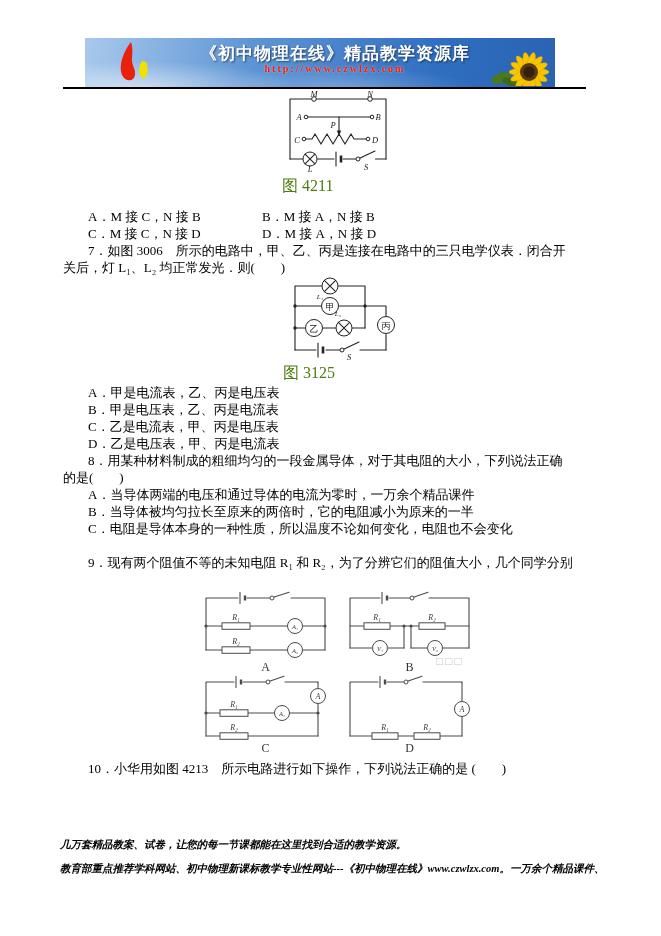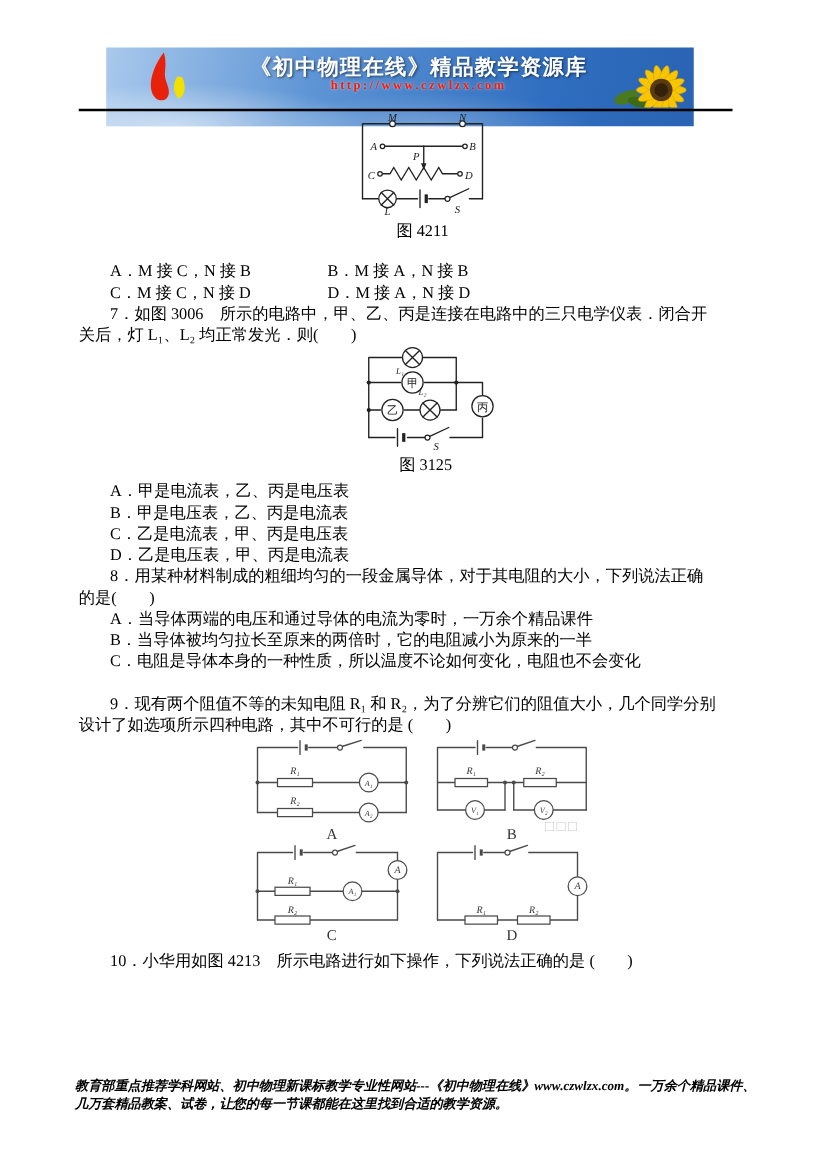--- a/index.html
+++ b/index.html
@@ -1,36 +1,36 @@
 <!DOCTYPE html>
 <html><head>
 <meta charset="utf-8">
 <style>
   * { margin:0; padding:0; box-sizing:border-box; }
   html,body { background:#ffffff; }
   body { width:661px; height:936px; position:relative; font-family:"Liberation Serif","DejaVu Serif",serif; color:#000; }
   .page { position:absolute; left:0; top:0; width:661px; height:936px; background:#fff; overflow:hidden; }
 
   
-  .banner { position:absolute; left:85px; top:38px; width:470px; height:63px; overflow:hidden;
+  .banner { position:absolute; left:85px; top:38px; width:470px; height:50px; overflow:hidden;
     background:
       radial-gradient(ellipse 55% 90% at 12% 100%, rgba(255,255,255,0.55), rgba(255,255,255,0) 60%),
       radial-gradient(ellipse 40% 60% at 55% 100%, rgba(255,255,255,0.25), rgba(255,255,255,0) 70%),
       linear-gradient(100deg,#a9c9ec 0%, #5e95d5 35%, #2f6ec0 75%, #2a63b2 100%); }
   .banner-title { position:absolute; left:100px; top:4px; width:300px; text-align:center; font-size:17px; font-weight:bold;
     color:#ffffff; letter-spacing:1px; text-shadow:1px 1px 2px rgba(0,0,0,0.55); white-space:nowrap; }
   .banner-url { position:absolute; left:100px; top:25px; width:300px; text-align:center; font-size:10px; font-weight:bold;
     color:#ff1500; letter-spacing:2px; text-shadow:0 0 2px rgba(255,255,255,0.7); white-space:nowrap; }
   .logo-svg { position:absolute; left:30px; top:3px; }
   .flower-svg { position:absolute; right:0px; top:8px; }
   .rule { position:absolute; left:63px; top:87px; width:523px; height:2px; background:#000; }
 
   
   .tl { position:absolute; font-size:13px; line-height:17px; white-space:pre; color:#000; }
-  .caption { position:absolute; font-size:13px; text-align:center; color:#000000; }
+  .caption { position:absolute; font-size:16px; color:#4d7c0f; }
   .circ-label { position:absolute; font-size:12px; text-align:center; color:#333; font-family:"Liberation Serif",serif; }
   .boxes { position:absolute; left:436px; top:654px; font-size:12px; color:#c9c9c9; letter-spacing:2px; }
 
   .footer-line { position:absolute; font-size:10.5px; font-weight:bold; font-style:italic; white-space:pre; color:#000; }
 
   
   svg.fig { position:absolute; overflow:visible; }
   svg text { font-family:"Liberation Serif","DejaVu Serif",serif; text-anchor:middle; }
   .w  { stroke:#222; fill:none; stroke-width:1.1; stroke-linecap:round; }
   .w2 { stroke:#222; fill:none; stroke-width:2.6; }
@@ -176,21 +176,20 @@
   <div class="tl" style="left:88px;top:418px">C．乙是电流表，甲、丙是电压表</div>
   <div class="tl" style="left:88px;top:435px">D．乙是电压表，甲、丙是电流表</div>
 
   <div class="tl" style="left:88px;top:452px">8．用某种材料制成的粗细均匀的一段金属导体，对于其电阻的大小，下列说法正确</div>
   <div class="tl" style="left:63px;top:469px">的是(　　)</div>
   <div class="tl" style="left:88px;top:486px">A．当导体两端的电压和通过导体的电流为零时，一万余个精品课件</div>
   <div class="tl" style="left:88px;top:503px">B．当导体被均匀拉长至原来的两倍时，它的电阻减小为原来的一半</div>
   <div class="tl" style="left:88px;top:520px">C．电阻是导体本身的一种性质，所以温度不论如何变化，电阻也不会变化</div>
 
   <div class="tl" style="left:88px;top:554px">9．现有两个阻值不等的未知电阻 R₁ 和 R₂，为了分辨它们的阻值大小，几个同学分别</div>
-  <div class="tl" style="left:63px;top:571px">设计了如选项所示四种电路，其中不可行的是 (　　)</div>
 
   <svg class="fig" style="left:198px;top:592px" width="135" height="66" viewBox="0 0 135 66">
     <path class="gw" d="M8,6 H40 M49,6 H72 M93,6 H127 M8,6 V58 M127,6 V58"></path>
     <path class="gw" d="M8,34 H24 M52,34 H89.5 M104.5,34 H127"></path>
     <path class="gw" d="M8,58 H24 M52,58 H89.5 M104.5,58 H127"></path>
     <g>
       <path class="gw" d="M42,0.5 V11.5"></path>
         <path class="gw2" d="M47,3.5 V8.5"></path>
     </g>
     <g>
@@ -281,15 +280,15 @@
     <rect class="gterm" x="72" y="56.8" width="26" height="6.5"></rect>
     <text class="glbl" x="43" y="54">R₁</text>
     <text class="glbl" x="85" y="54">R₂</text>
     <text class="glbl" x="120" y="35.5">A</text>
   </svg>
   <div class="circ-label" style="left:342px;top:741px;width:135px">D</div>
 
   <div class="tl" style="left:88px;top:760px">10．小华用如图 4213　所示电路进行如下操作，下列说法正确的是 (　　)</div>
 
   <div class="footer-line" style="left:60px;top:862px">教育部重点推荐学科网站、初中物理新课标教学专业性网站---《初中物理在线》www.czwlzx.com。一万余个精品课件、</div>
-  <div class="footer-line" style="left:60px;top:876px">几万套精品教案、试卷，让您的每一节课都能在这里找到合适的教学资源。</div>
+  <div class="footer-line" style="left:60px;top:838px">几万套精品教案、试卷，让您的每一节课都能在这里找到合适的教学资源。</div>
 
 </div>
 
 </body></html>

